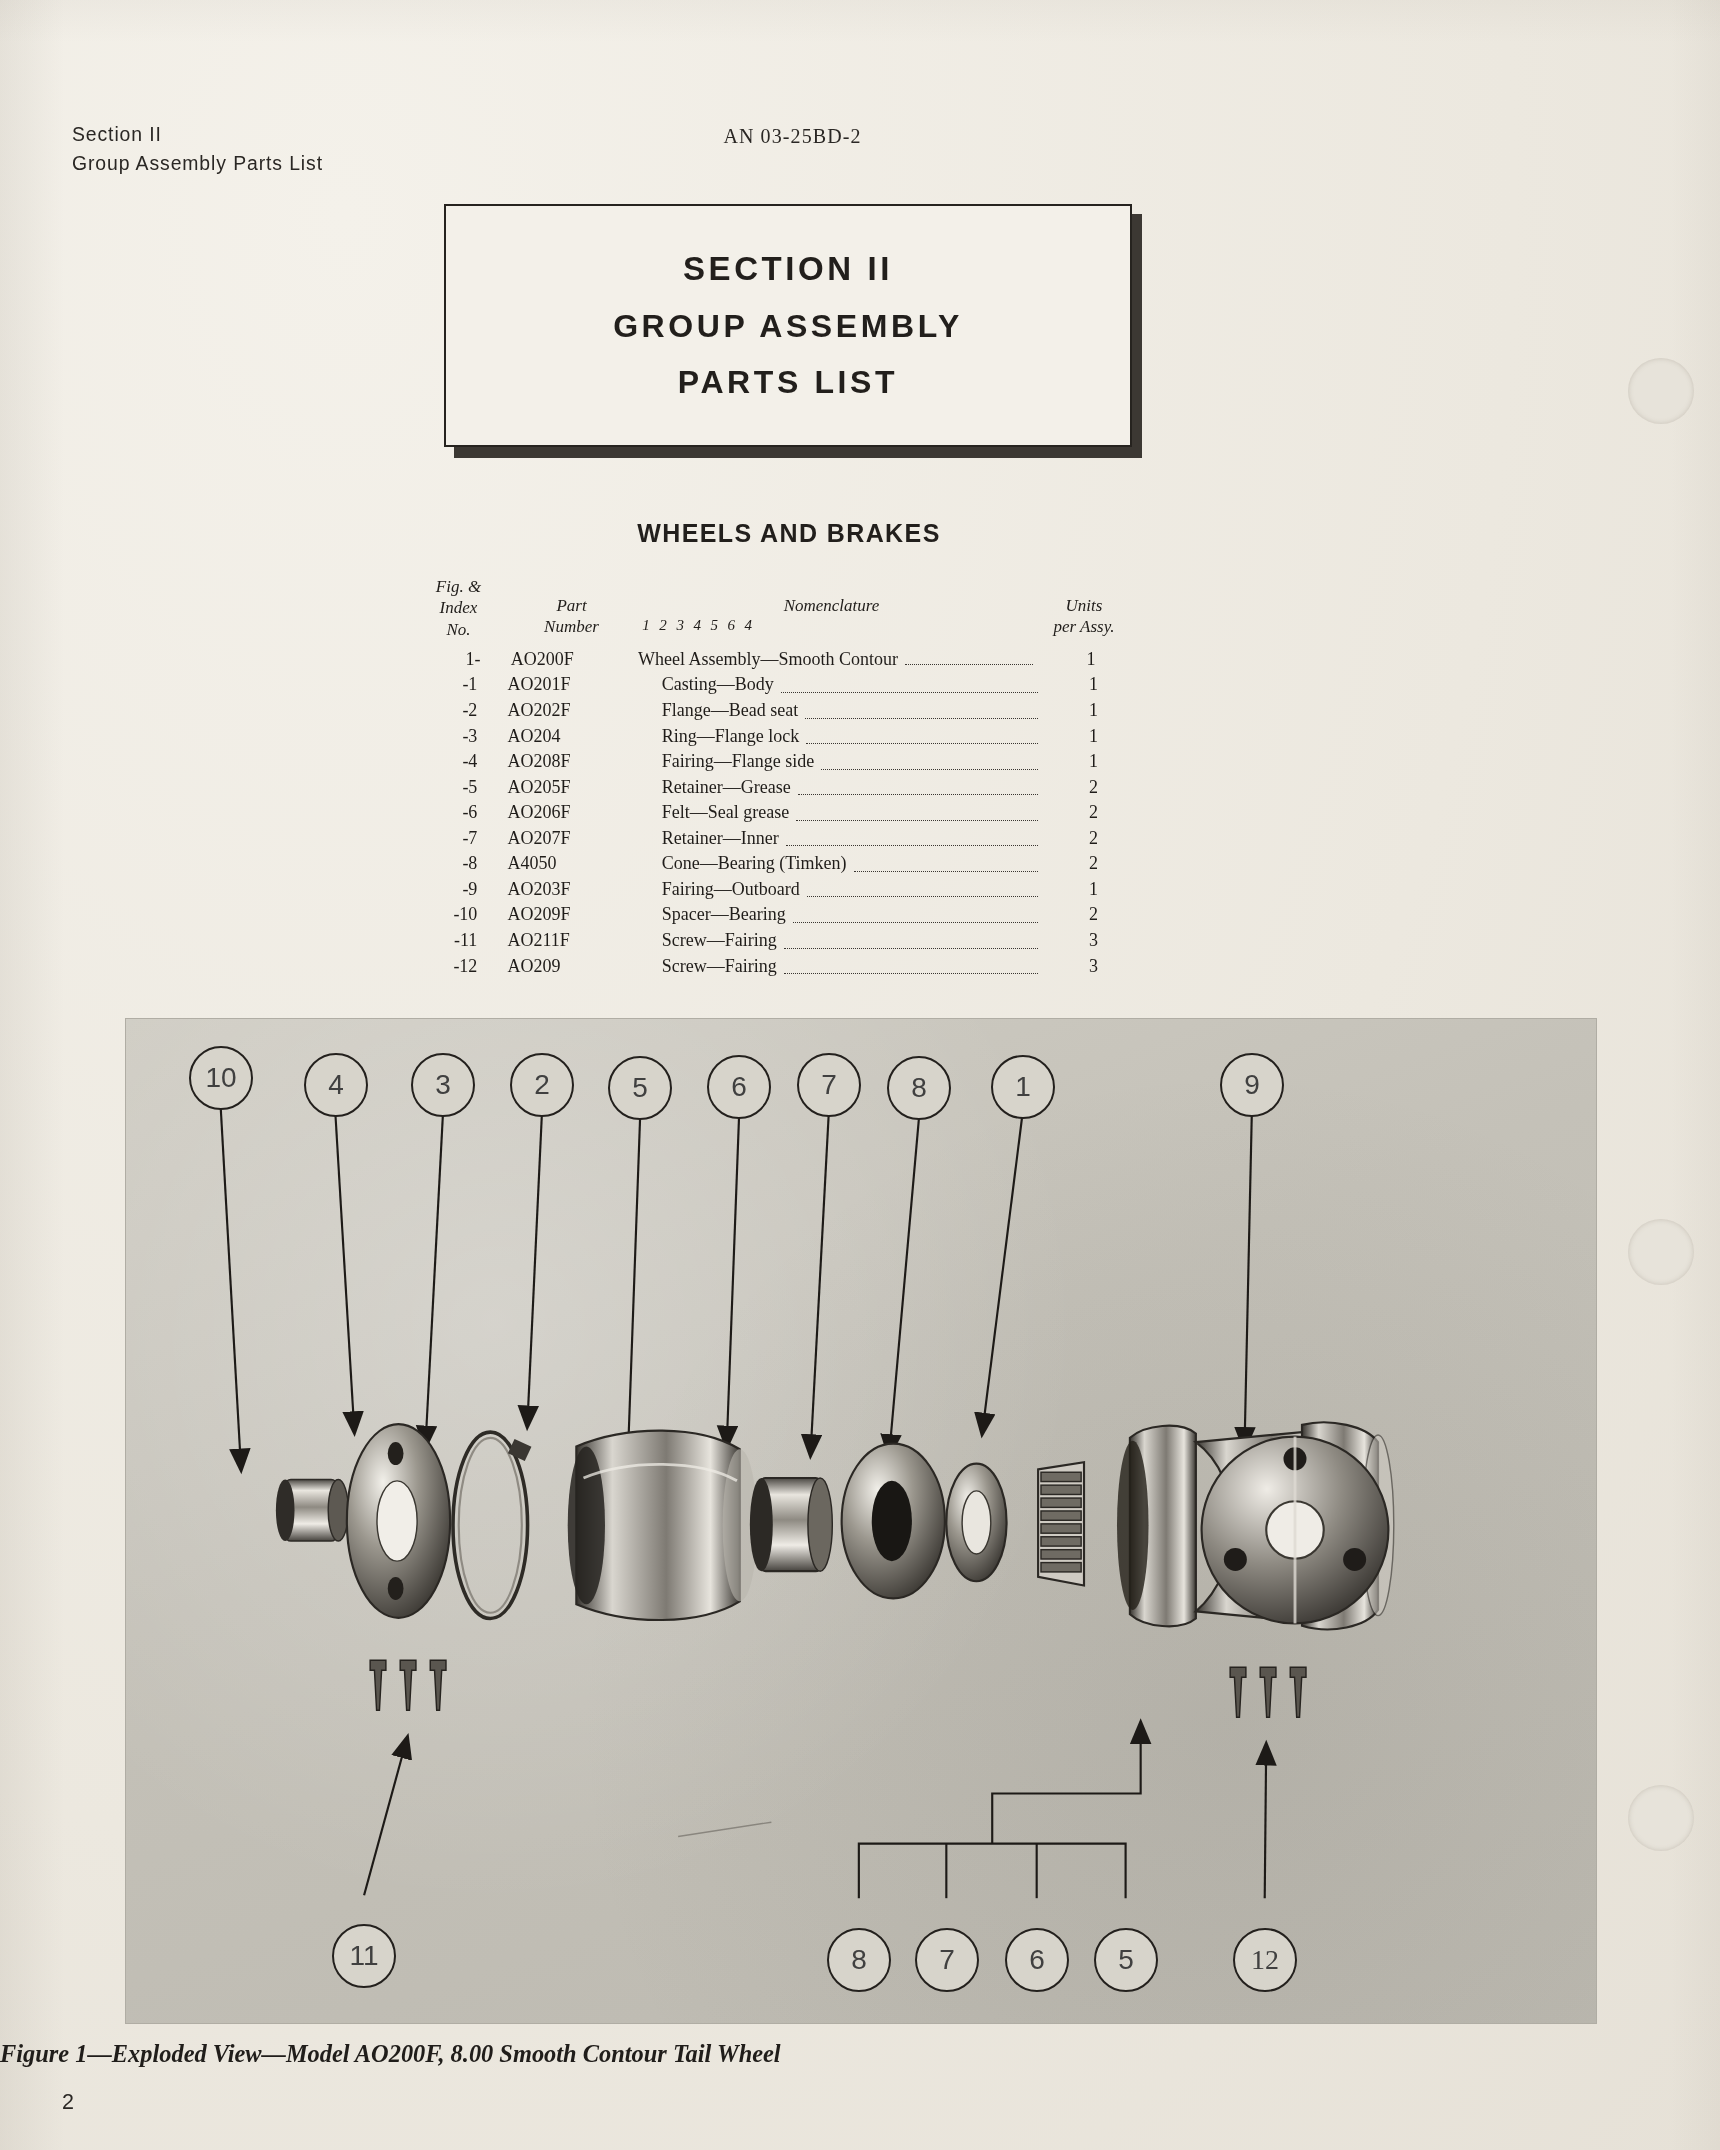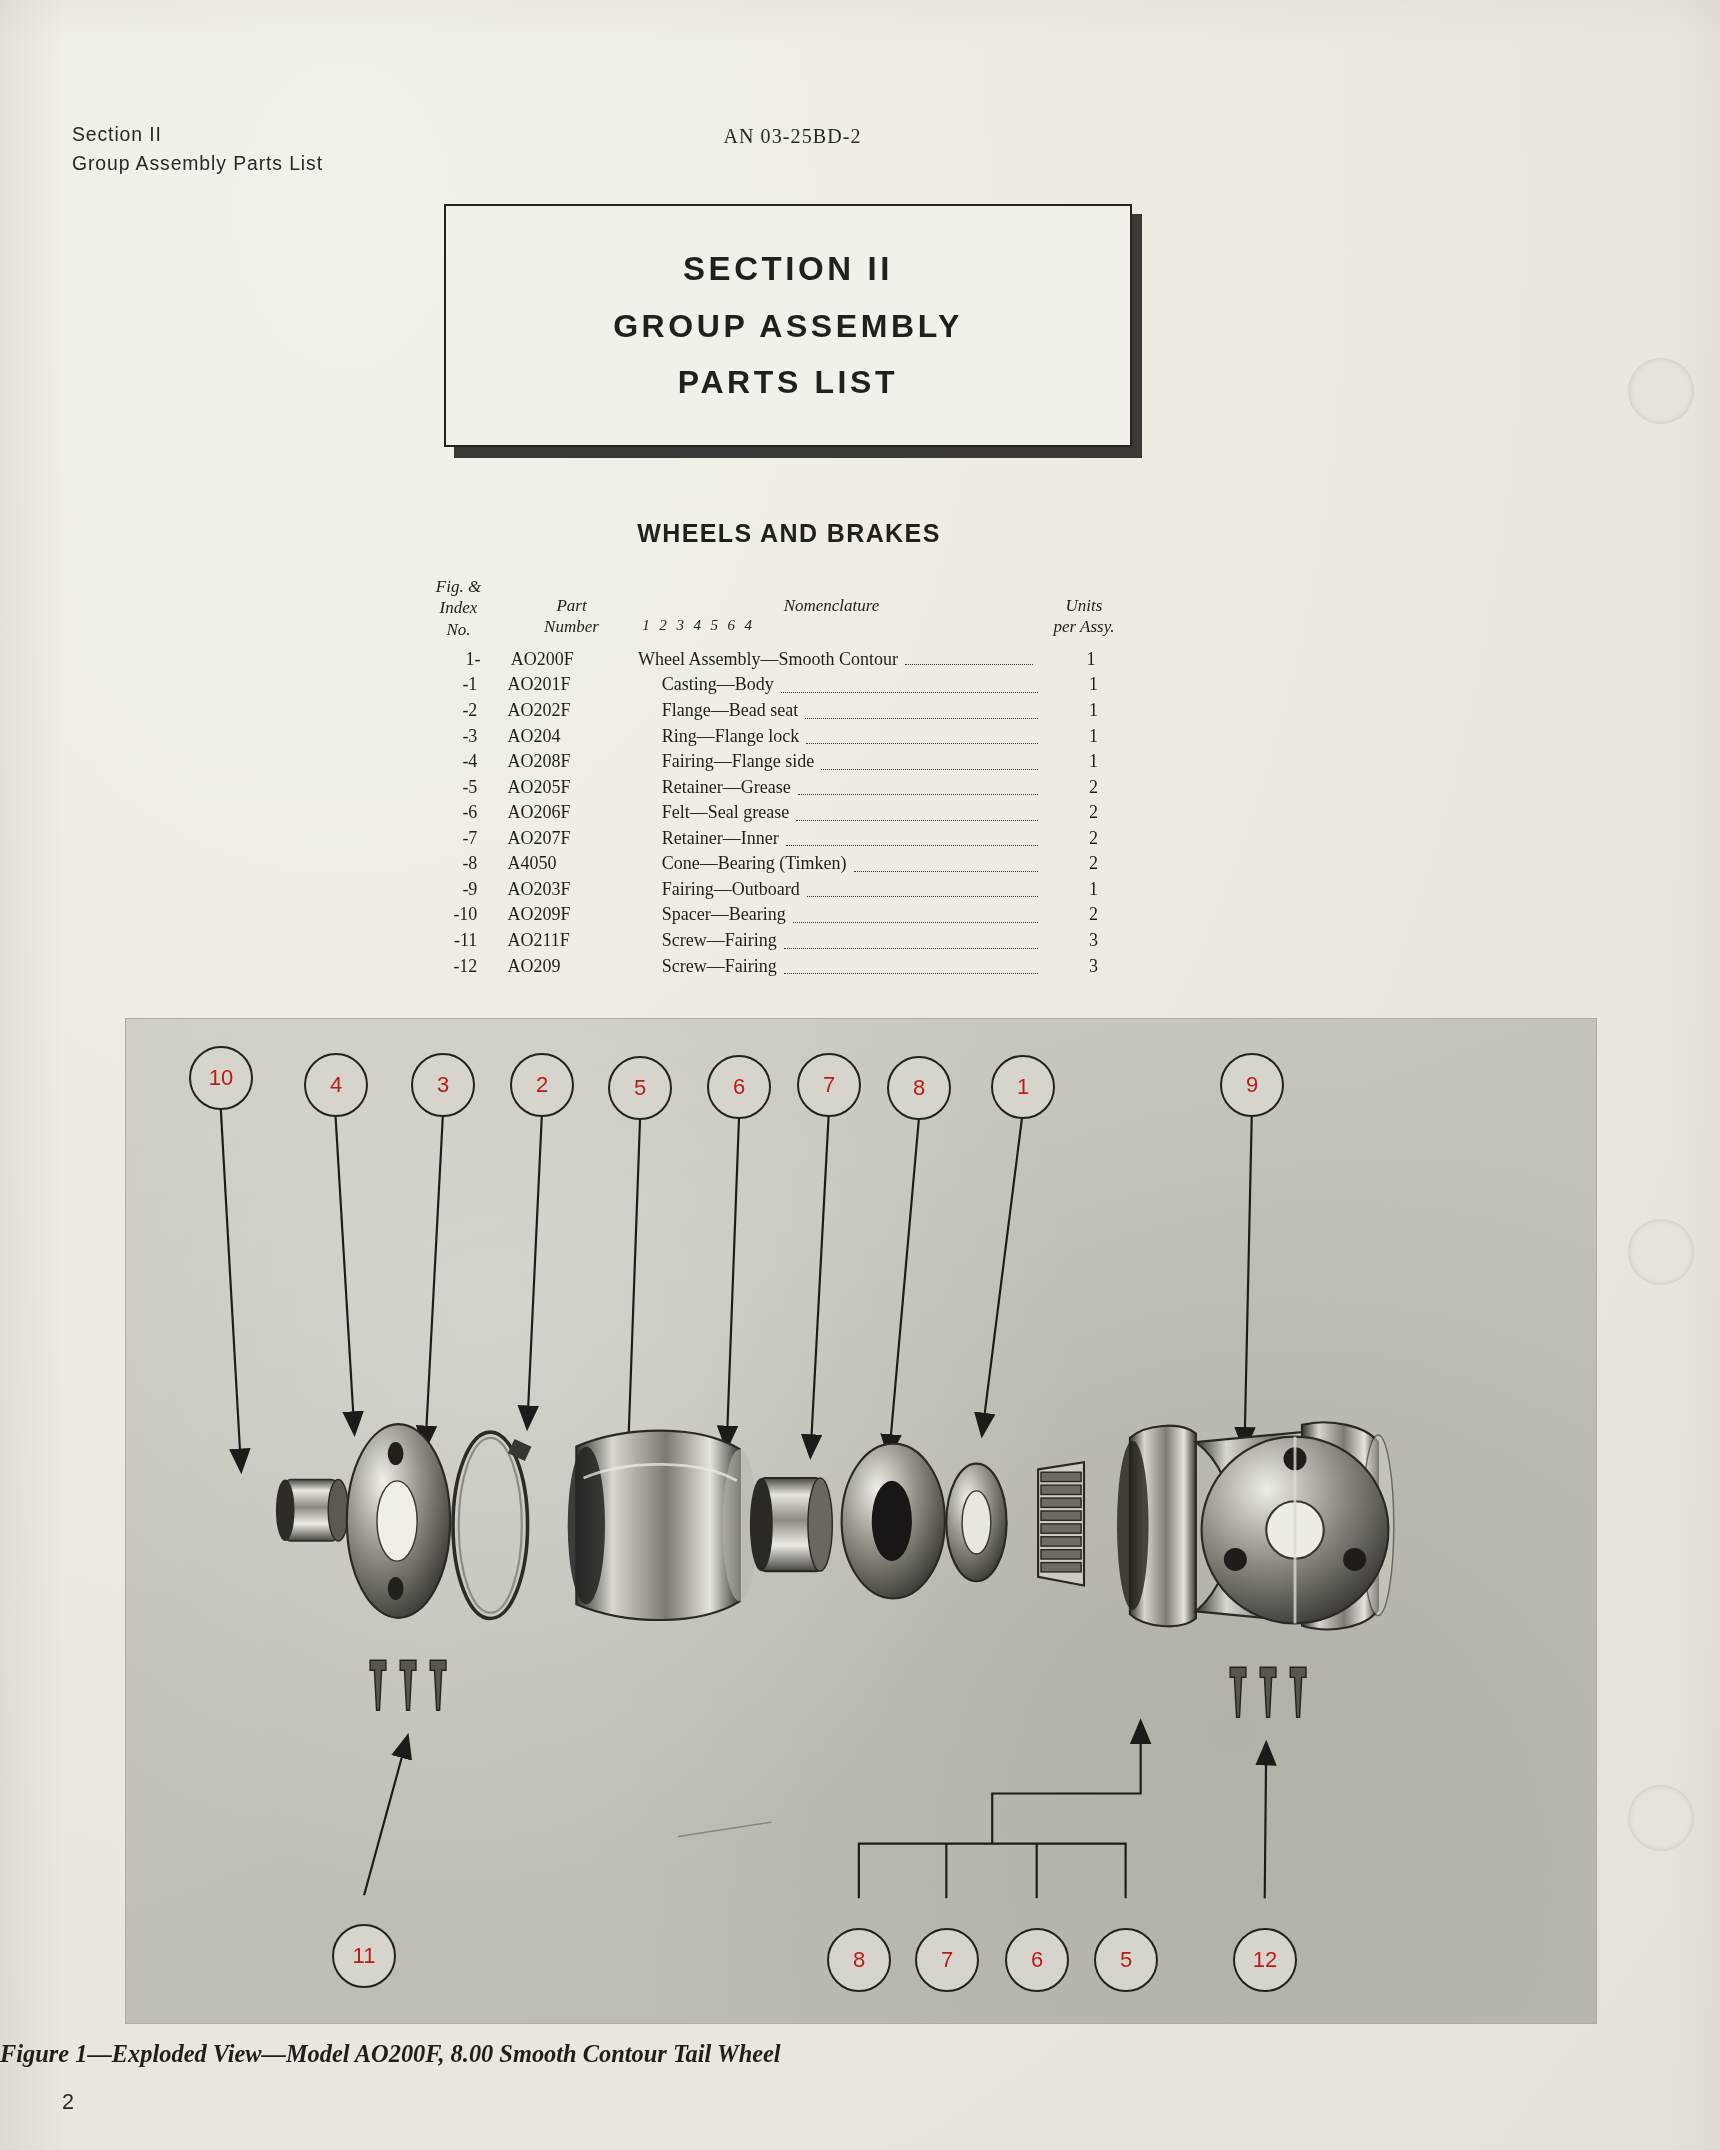--- a/index.html
+++ b/index.html
@@ -182,23 +182,23 @@
       radial-gradient(circle at 75% 70%, rgba(90,88,82,0.12), rgba(0,0,0,0) 50%);
     pointer-events: none;
   }
   .callout {
     position: absolute;
     width: 60px;
     height: 60px;
     border-radius: 50%;
     border: 2.2px solid #23201d;
     background: #d7d4cb;
-    color: #b91c1c;
+    color: #404040;
     font-family: "Liberation Sans", sans-serif;
-    font-size: 22px;
+    font-size: 28px;
     display: flex;
     align-items: center;
     justify-content: center;
   }
   .fig-caption {
     position: absolute;
     left: 0;
     top: 2040px;
     width: 1721px;
     font-family: "Liberation Serif", serif;
@@ -567,20 +567,20 @@
         <div class="callout" style="left: 761px; top: 37px;">8</div>
         <div class="callout" style="left: 865px; top: 36px;">1</div>
         <div class="callout" style="left: 1094px; top: 34px;">9</div>
       </div>
     <div id="bottom-callouts">
         <div class="callout" style="left: 206px; top: 905px;">11</div>
         <div class="callout" style="left: 701px; top: 909px;">8</div>
         <div class="callout" style="left: 789px; top: 909px;">7</div>
         <div class="callout" style="left: 879px; top: 909px;">6</div>
         <div class="callout" style="left: 968px; top: 909px;">5</div>
-        <div class="callout" style="left: 1107px; top: 909px;">12</div>
+        <div class="callout" style="left: 1107px; top: 909px; font-family: Liberation Serif, serif;">12</div>
       </div>
   </div>
 
   <div class="fig-caption">Figure 1—Exploded View—Model AO200F, 8.00 Smooth Contour Tail Wheel</div>
   <div class="page-num">2</div>
 </div>
 
 
 </body></html>

